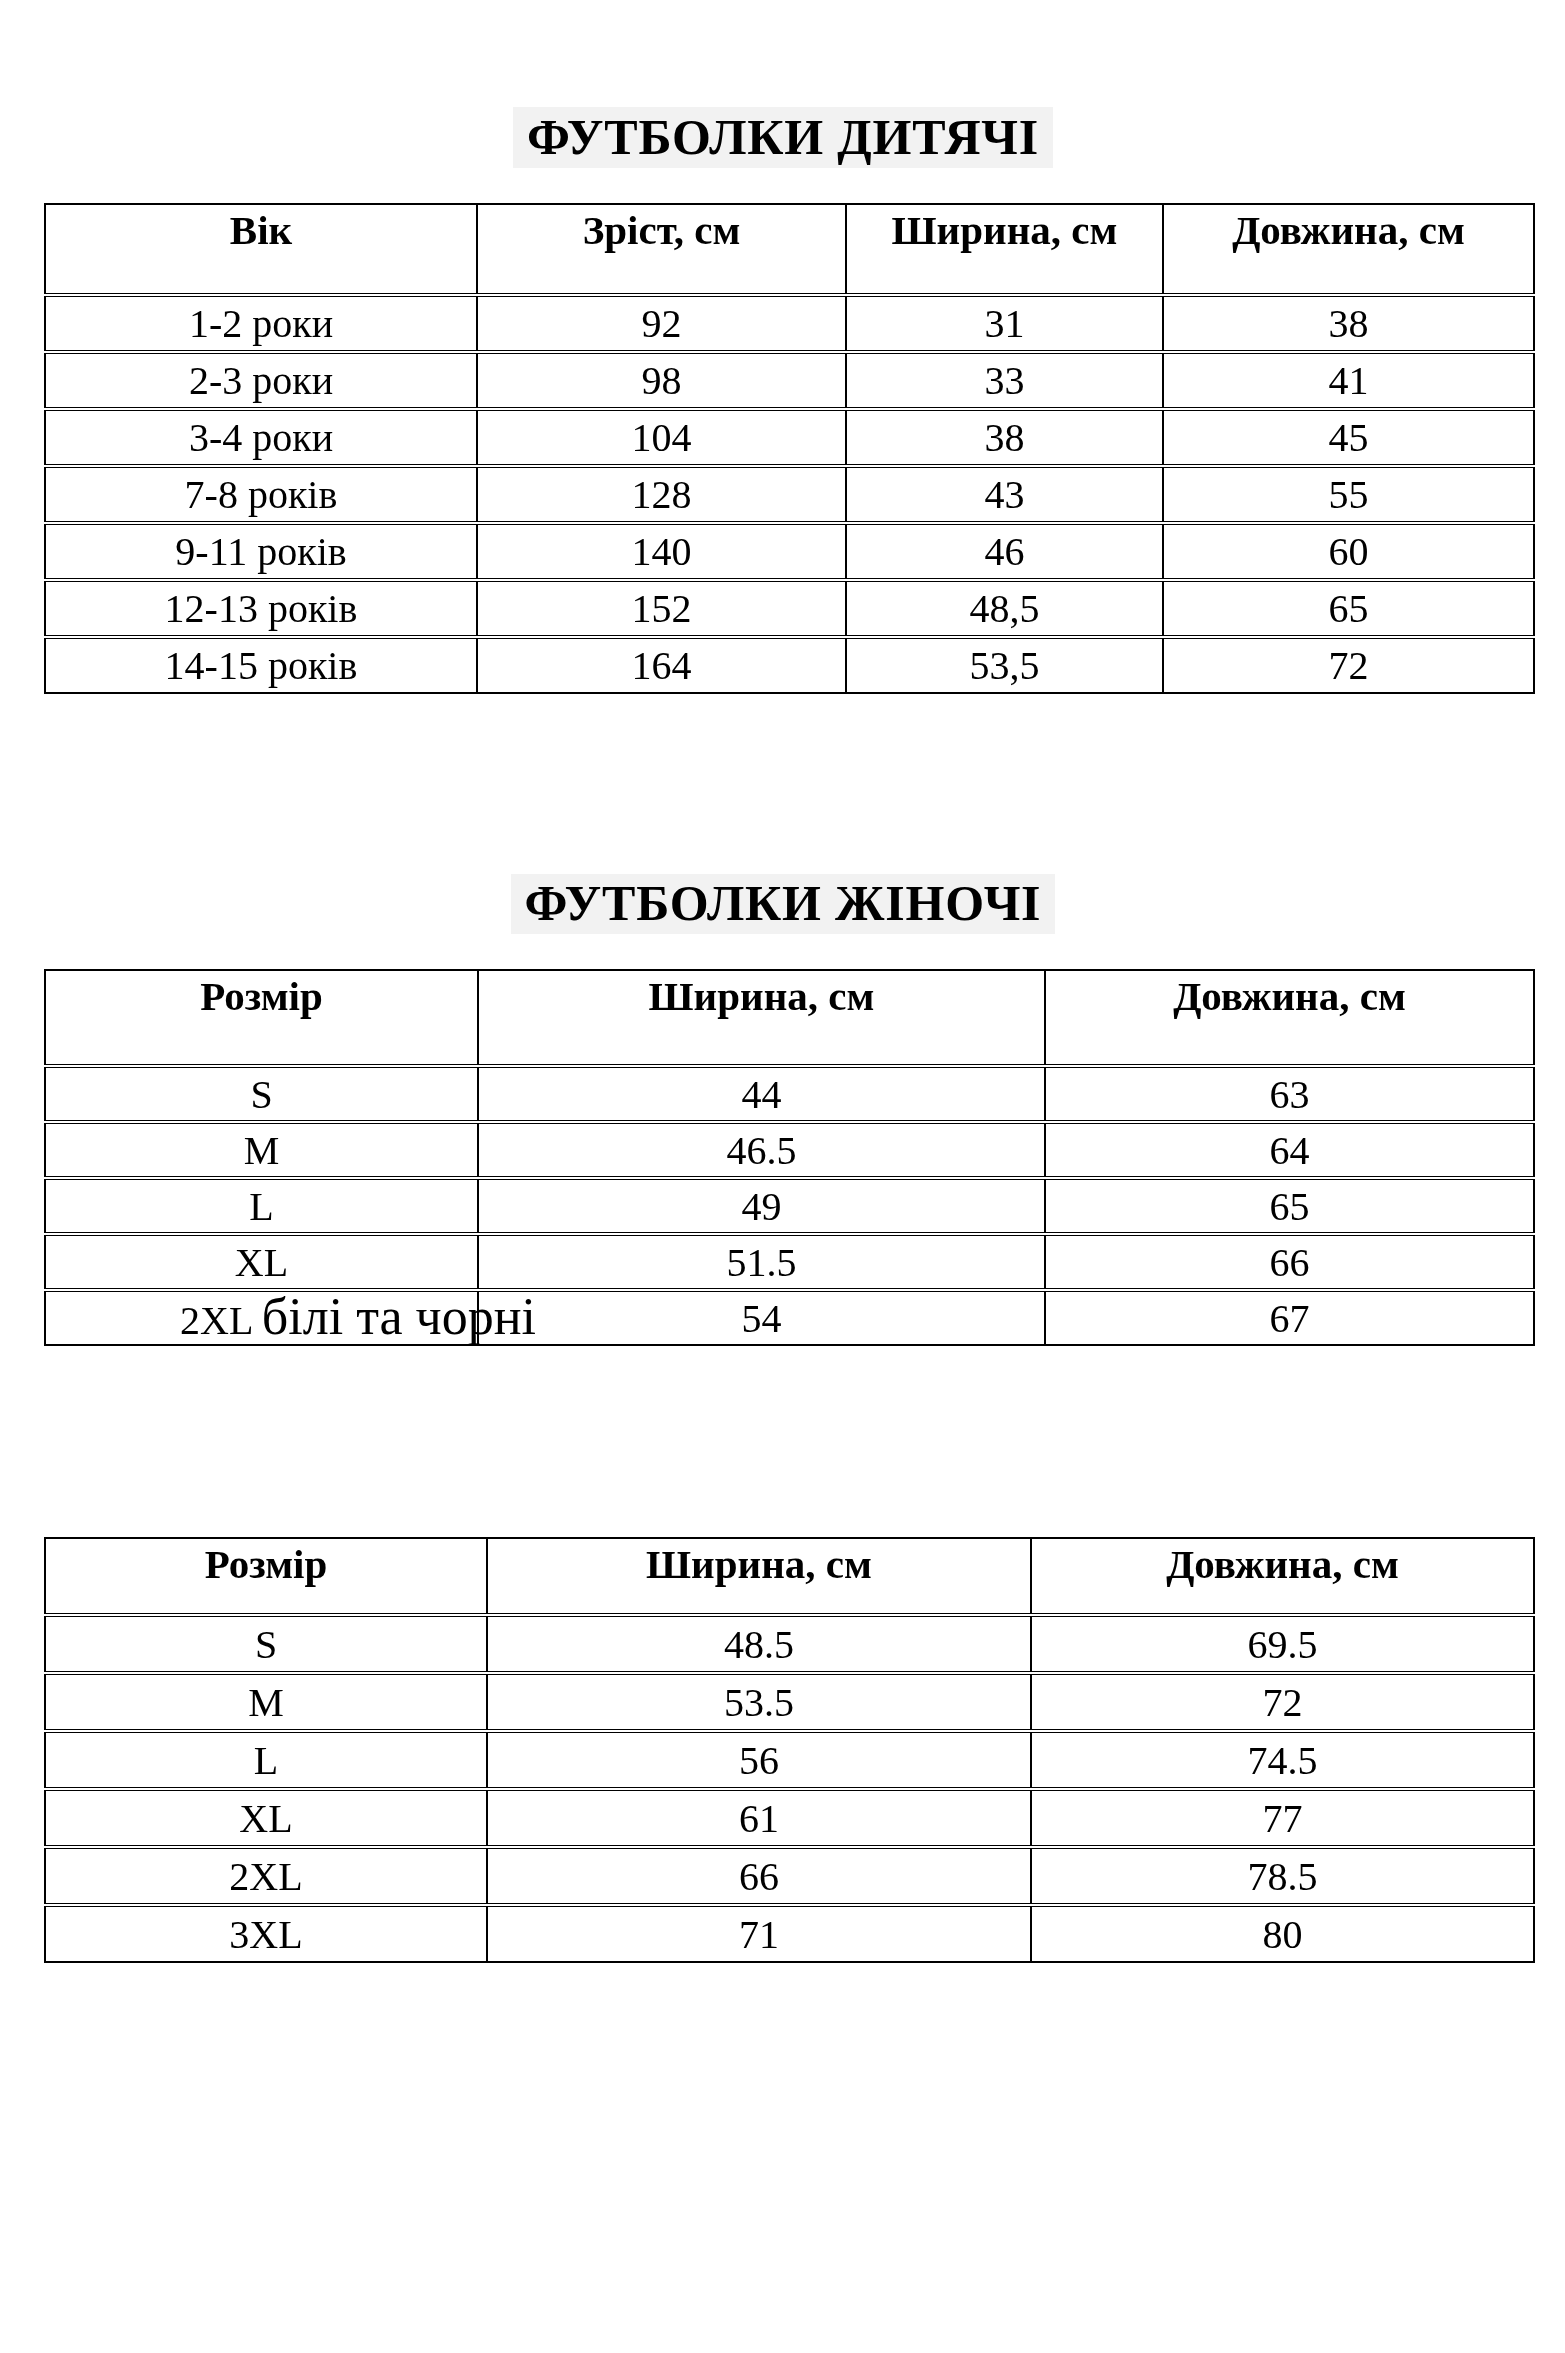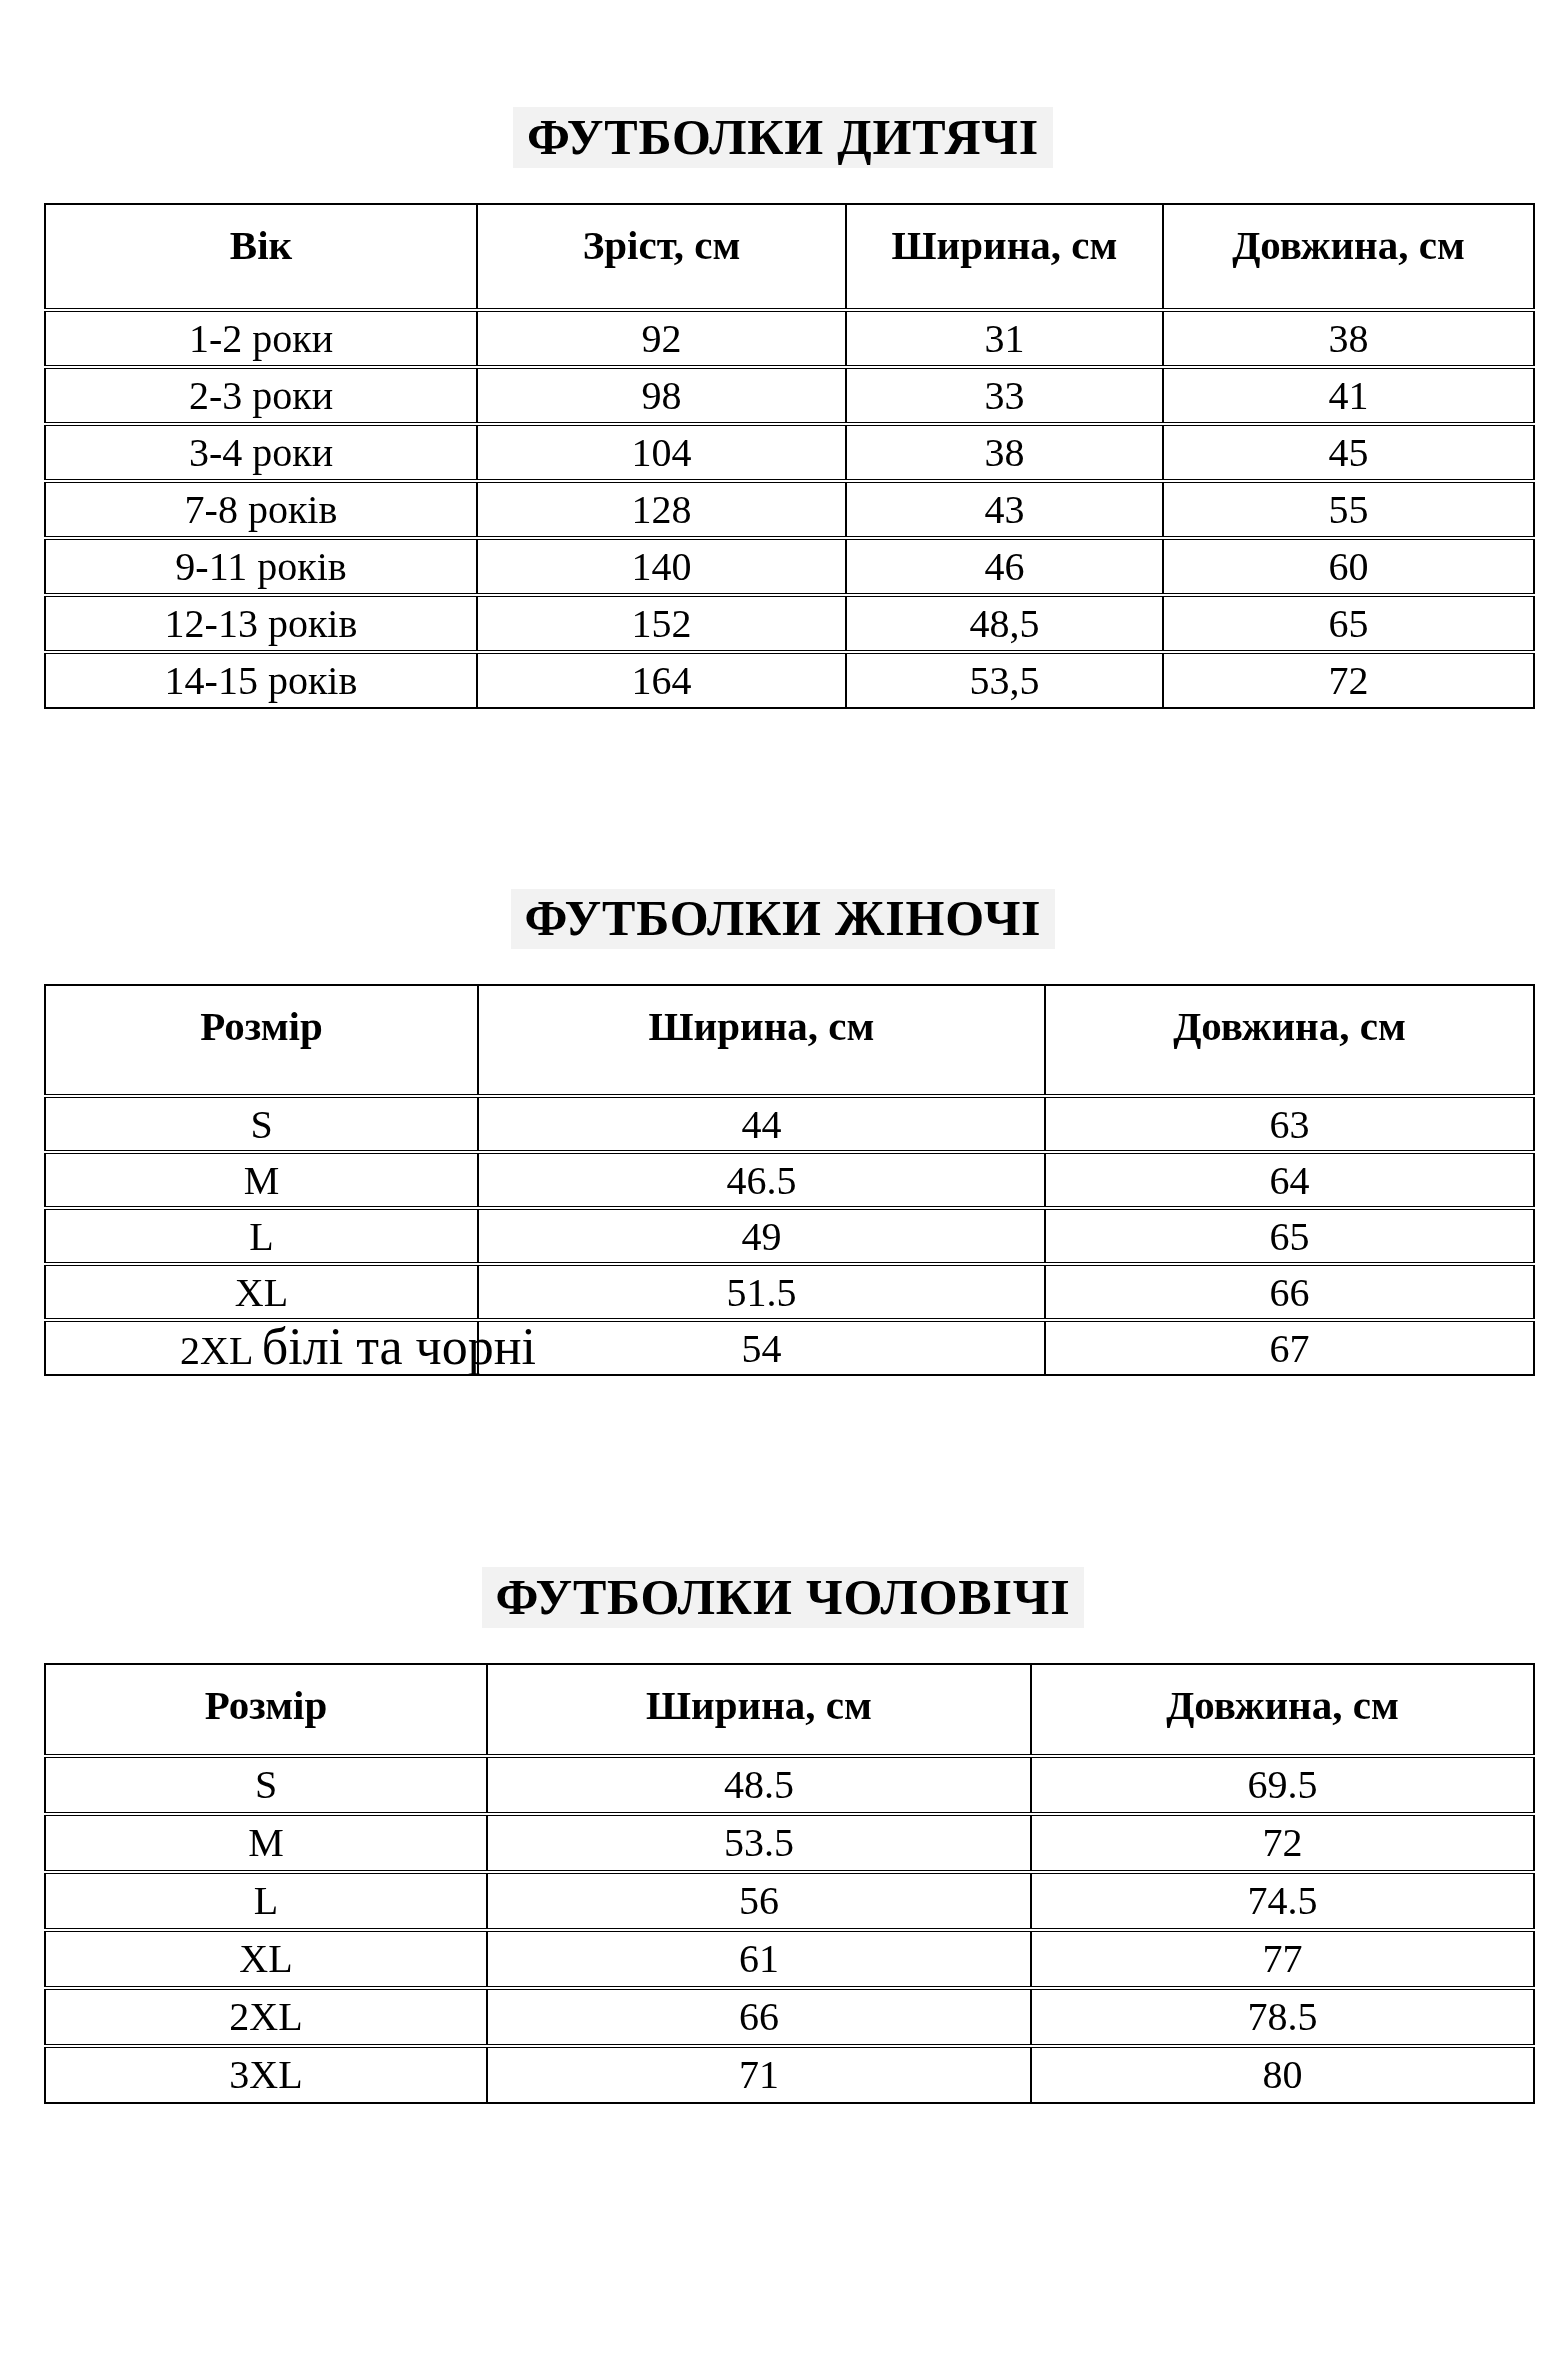--- a/index.html
+++ b/index.html
@@ -44,21 +44,21 @@
     overflow:visible;
   }
   table.size-table th:first-child,
   table.size-table td:first-child{border-left:none;}
   table.size-table tbody td{border-top:4.6px double var(--ink);}
   table.size-table th{
     font-weight:bold;
     font-size:41px;
     text-align:center;
     vertical-align:top;
-    padding-top:16px;
+    padding-top:1px;
   }
   table.size-table td{
     font-size:40px;
     text-align:center;
     vertical-align:middle;
     padding:0;
   }
   table.t0 th{height:86px;}
   table.t1 th{height:91px;}
   table.t2 th{height:72px;}
@@ -188,23 +188,20 @@
               <span class="note-wrap"><span>2XL</span> <span class="big-note">білі та чорні</span></span>
             </td>
             <td>54</td>
             <td>67</td>
           </tr>
         </tbody>
     </table>
   </section>
 
   <section class="table-block b2">
-    <div class="title-row">
-      <span class="table-title">ФУТБОЛКИ ЧОЛОВІЧІ</span>
-    </div>
     <table class="size-table t2">
       <colgroup>
           <col style="width: 442px;">
           <col style="width: 544px;">
           <col style="width: 503px;">
         </colgroup>
       <thead>
           <tr>
             <th>Розмір</th>
             <th>Ширина, см</th>

